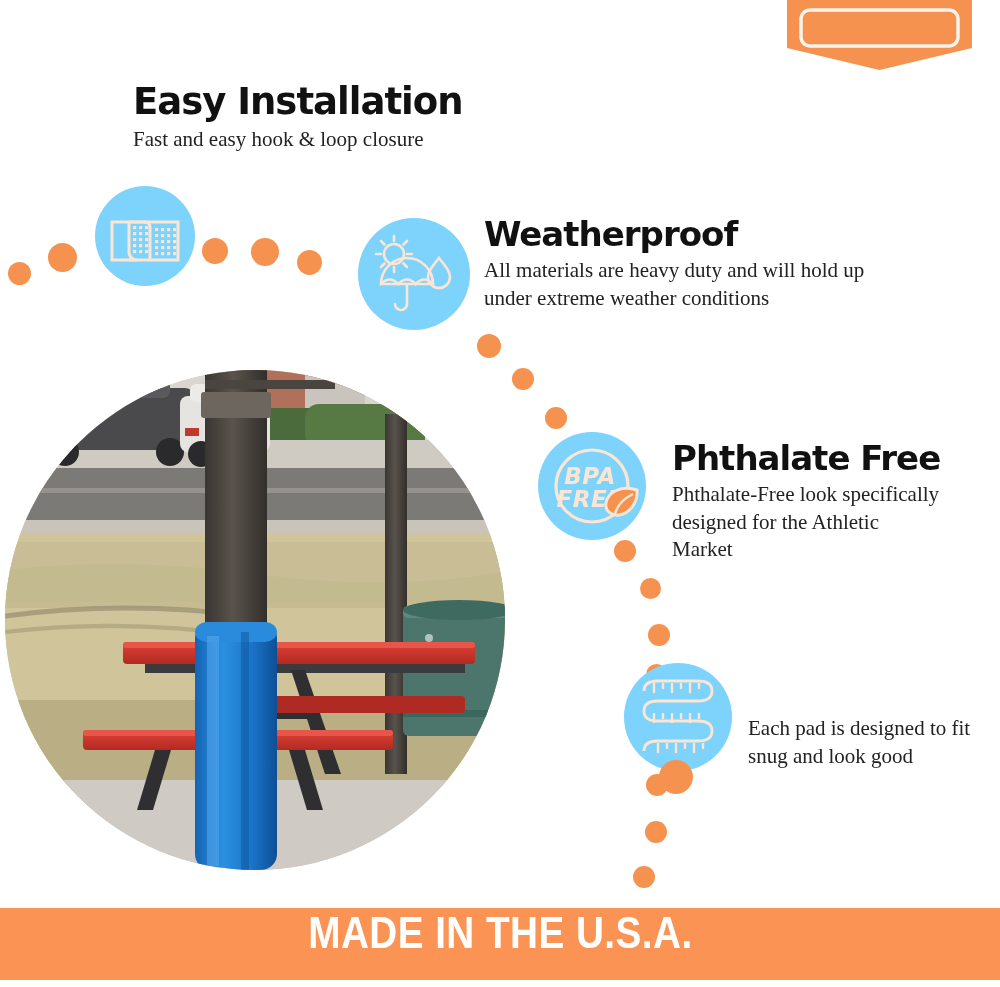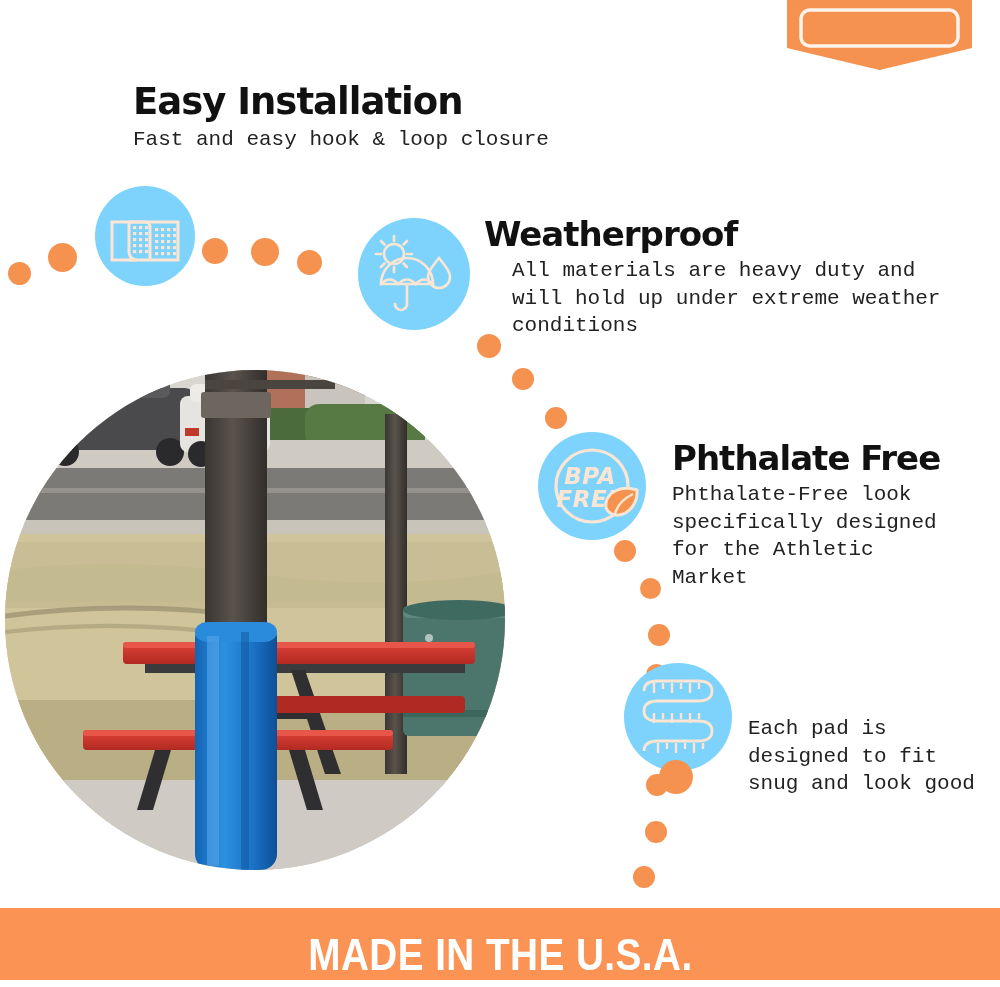--- a/index.html
+++ b/index.html
@@ -44,31 +44,31 @@
   .feat-title {
     position:absolute;
     font-family:"DejaVu Sans", sans-serif;
     font-weight:700;
     color:#111111;
     letter-spacing:-1px;
     white-space:nowrap;
   }
   .feat-desc {
     position:absolute;
-    font-family:Liberation Mono, monospace;
+    font-family:Liberation Serif, serif;
     font-weight:400;
     color:#222222;
     line-height:1.32;
   }
 
   #t-easy   { left:133px; top:80px;  font-size:37px; }
   #d-easy   { left:133px; top:126px; font-size:21px; width:420px; }
 
   #t-weather{ left:484px; top:214px; font-size:34px; }
-  #d-weather{ left:484px; top:257px; font-size:21px; width:430px;margin-left:28px; }
+  #d-weather{ left:484px; top:257px; font-size:21px; width:430px; }
 
   #t-phth   { left:672px; top:438px; font-size:34px; }
   #d-phth   { left:672px; top:481px; font-size:21px; width:270px; }
 
   #t-fit    { left:748px; top:672px; font-size:34px; }
   #d-fit    { left:748px; top:715px; font-size:21px; width:230px; }
 
   
   .photo-circle {
     position:absolute;
@@ -77,21 +77,21 @@
     border-radius:50%;
     overflow:hidden;
     background:#cfcabc;
   }
   .photo-inner { position:absolute; inset:0; }
 
   
   .banner {
     position:absolute; left:0; top:908px; width:1000px; height:72px;
     background:#FA9354;
-    display:flex; align-items:flex-end; justify-content:center;
+    display:flex; align-items:flex-start; justify-content:center;
   }
   .banner-text {
     color:#FFFFFF;
     font-family:"Liberation Sans Narrow","Liberation Sans", sans-serif;
     font-weight:700;
     font-size:44px;
     letter-spacing:0.5px;
     transform:scaleX(0.88);
     white-space:nowrap;
   }

